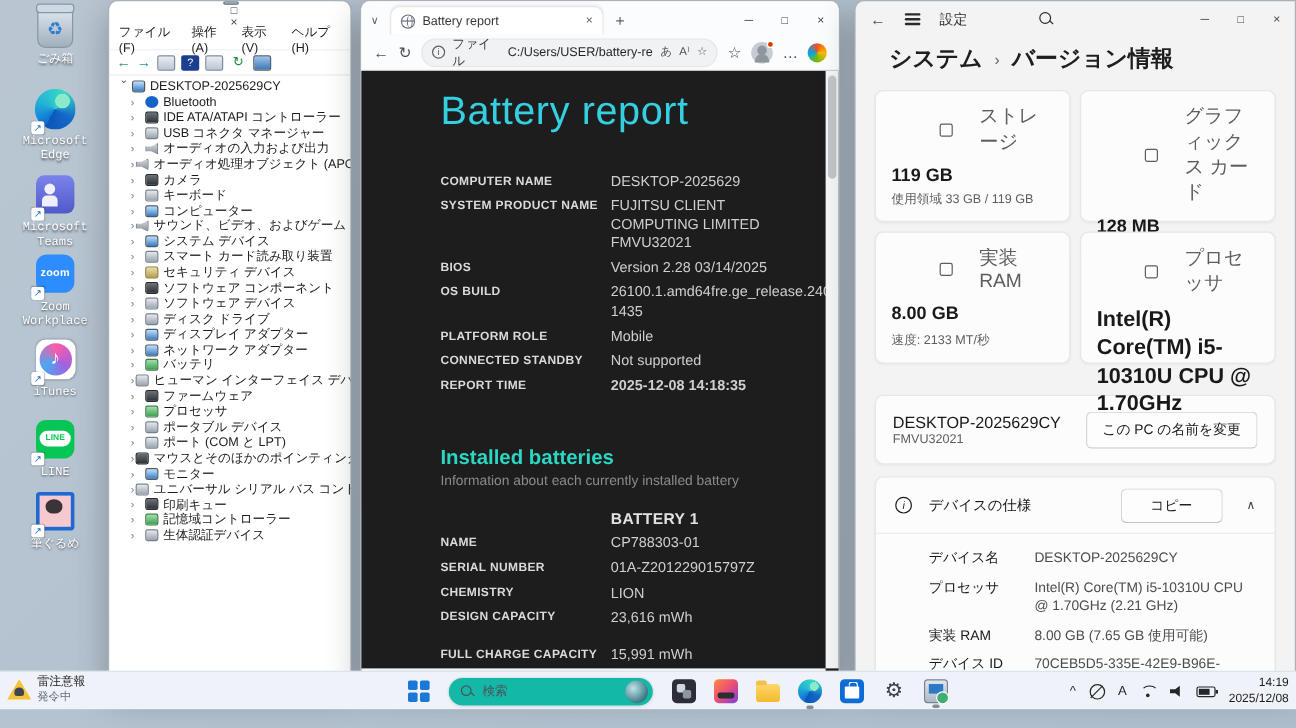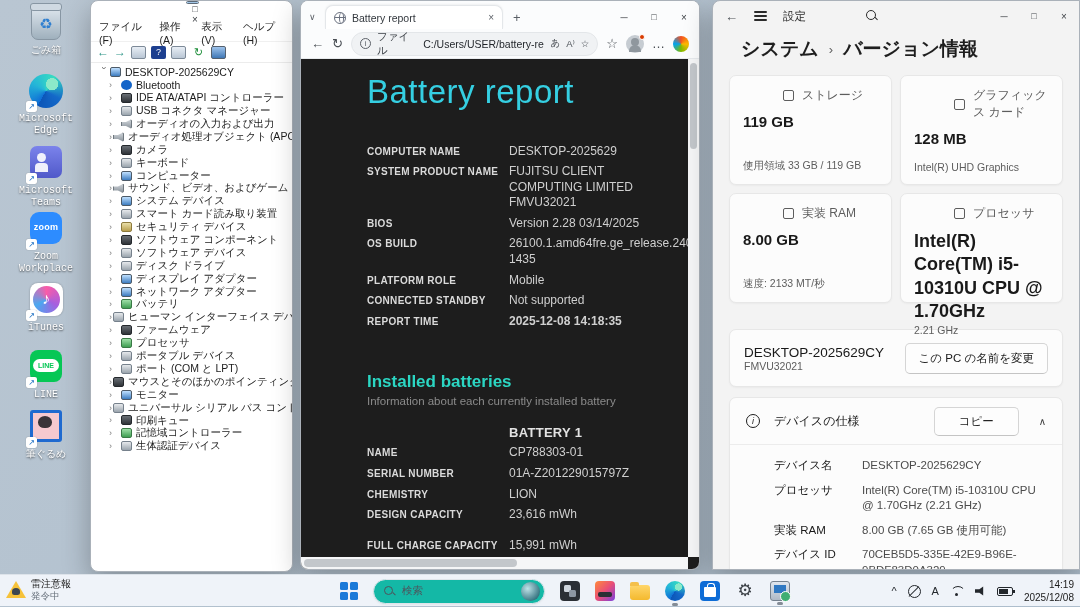--- a/index.html
+++ b/index.html
@@ -109,42 +109,42 @@
   .s-tbar .ttl { font-size:11.5px; }
   .hamb { width:13px; display:flex; flex-direction:column; gap:2.5px; }
   .hamb i { height:1.4px; background:#2b2b2b; border-radius:1px; }
   .sglass { width:12px; height:12px; position:relative; }
   .sglass::before{content:"";position:absolute;left:0;top:0;width:8px;height:8px;border:1.4px solid #2b2b2b;border-radius:50%;}
   .sglass::after{content:"";position:absolute;left:8px;top:8px;width:4px;height:1.4px;background:#2b2b2b;transform:rotate(45deg);}
   .crumbs { display:flex; align-items:center; padding:5px 28px 13px; gap:10px; font-size:19px; font-weight:600; color:#1e1e1e; }
   .crumbs .sep { font-size:13px; color:#616161; font-weight:400; }
   .cards { display:grid; grid-template-columns:1fr 1fr; gap:8px; margin:0 16px; }
   .card { height:110px; background:#fcfcfc; border:1px solid #e7e7e7; border-radius:7px; padding:11px 13px; display:flex; flex-direction:column; box-shadow:0 1px 2px rgba(0,0,0,.04); }
-  .card .hd { display:flex; align-items:center; gap:8px; font-size:12px; color:#5d5d5d;padding-left:40px; }
+  .card .hd { display:flex; align-items:center; gap:22px; font-size:16px; color:#5d5d5d;padding-left:40px; }
   .cico { width:11px; height:11px; border:1.2px solid #5d5d5d; border-radius:2px; flex:0 0 auto; }
   .card .big { margin-top:8px; font-size:15px; font-weight:bold; color:#191919; line-height:1.3; }
   .card .big.sm { font-size:18px; }
   .card .ft { margin-top:auto; font-size:10.5px; color:#5d5d5d; }
   .devcard { margin:26px 16px 0; height:58px; background:#fcfcfc; border:1px solid #e7e7e7; border-radius:7px; display:flex; align-items:center; padding:0 14px; box-shadow:0 1px 2px rgba(0,0,0,.04); }
   .devcard .nm { font-size:13.5px; color:#191919; }
   .devcard .md { font-size:10.5px; color:#5d5d5d; margin-top:0; }
   .btn { margin-left:auto; font-size:11.5px; color:#191919; background:#fdfdfd; border:1px solid #d5d5d5; border-bottom-color:#c4c4c4; border-radius:5px; padding:7px 13px; cursor:default; }
   .speccard { margin:10px 16px 0; background:#fcfcfc; border:1px solid #e7e7e7; border-radius:7px; box-shadow:0 1px 2px rgba(0,0,0,.04); overflow:hidden; }
   .spec-hd { height:46px; display:flex; align-items:center; padding:0 16px; gap:14px; }
   .iinfo2 { width:14px;height:14px;border:1.3px solid #1e1e1e;border-radius:50%;font-size:9px;line-height:13px;text-align:center;color:#1e1e1e;font-style:italic;flex:0 0 auto;}
   .spec-hd .lb { font-size:12px; color:#191919; }
   .btn2 { margin-left:auto; font-size:11.5px; color:#191919; background:#fdfdfd; border:1px solid #d5d5d5; border-bottom-color:#c4c4c4; border-radius:5px; padding:6px 24px; cursor:default; }
   .chev-up { font-size:10px; color:#3c3c3c; margin-left:6px; }
   .spec-body { border-top:1px solid #ececec; padding:13px 16px 18px 44px; }
   .srow { display:flex; margin-bottom:9px; font-size:11.5px; line-height:1.35; }
   .srow .sl { width:88px; flex:0 0 auto; color:#191919; }
   .srow .sv { color:#4c4c4c; }
 
   
-  .taskbar { position:absolute; left:0; right:0; bottom:1px; height:32px; background:#eff3f9; border-top:1px solid #dde3ea; }
+  .taskbar { position:absolute; left:0; right:0; bottom:16px; height:32px; background:#eff3f9; border-top:1px solid #dde3ea; }
   .weather { position:absolute; left:6px; top:3px; display:flex; align-items:center; gap:5px; }
   .wicon { width:20px; height:18px; position:relative; }
   .wicon::before{content:"";position:absolute;left:0;bottom:0;border-left:10px solid transparent;border-right:10px solid transparent;border-bottom:17px solid #f6c23a;}
   .wicon::after{content:"";position:absolute;left:6px;bottom:3px;width:8px;height:7px;background:#3c4650;border-radius:50% 50% 30% 30%;}
   .weather .l1 { font-size:10px; color:#1b1b1b; line-height:1.25; }
   .weather .l2 { font-size:9.5px; color:#67707b; line-height:1.1; }
   .tcenter { position:absolute; left:340px; top:0; height:32px; display:flex; align-items:center; gap:15px; }
   .startb { width:18px; height:18px; display:grid; grid-template-columns:8px 8px; grid-template-rows:8px 8px; gap:1.5px; }
   .startb i { background:#1a79d8; border-radius:1.5px; }
   .tsearch { width:172px; height:25px; background:#14b8a6; border:1px solid #dfe4ea; border-radius:13px; display:flex; align-items:center; padding:0 4px 0 10px; gap:7px; box-shadow:0 1px 2px rgba(0,0,0,.05); }

